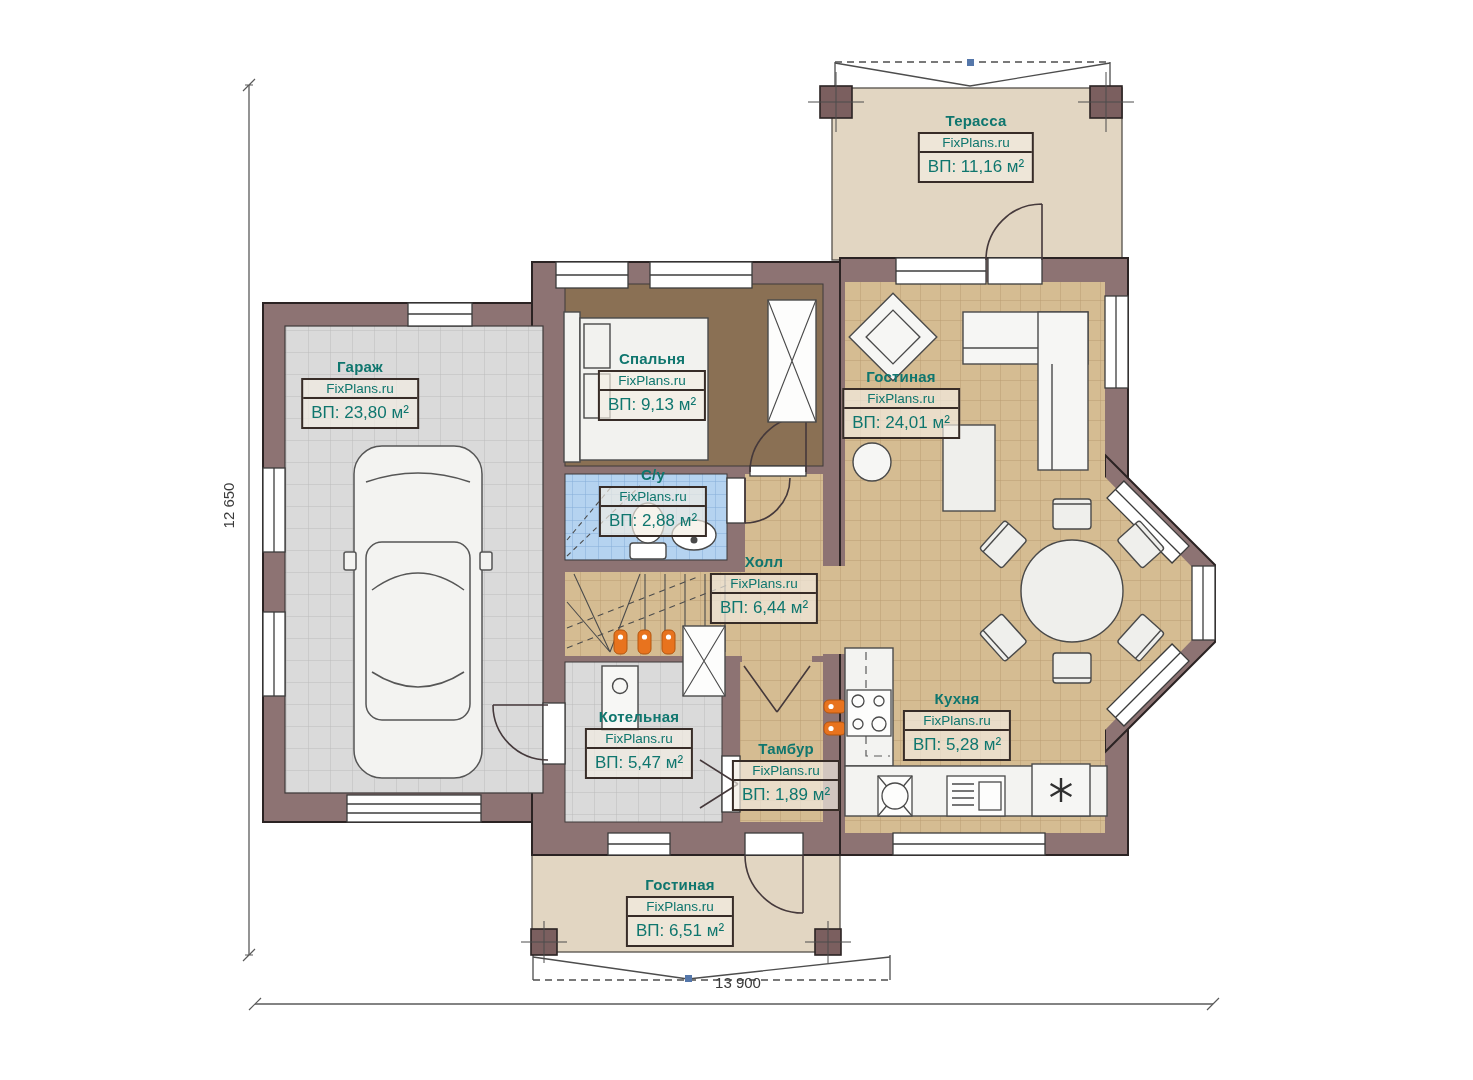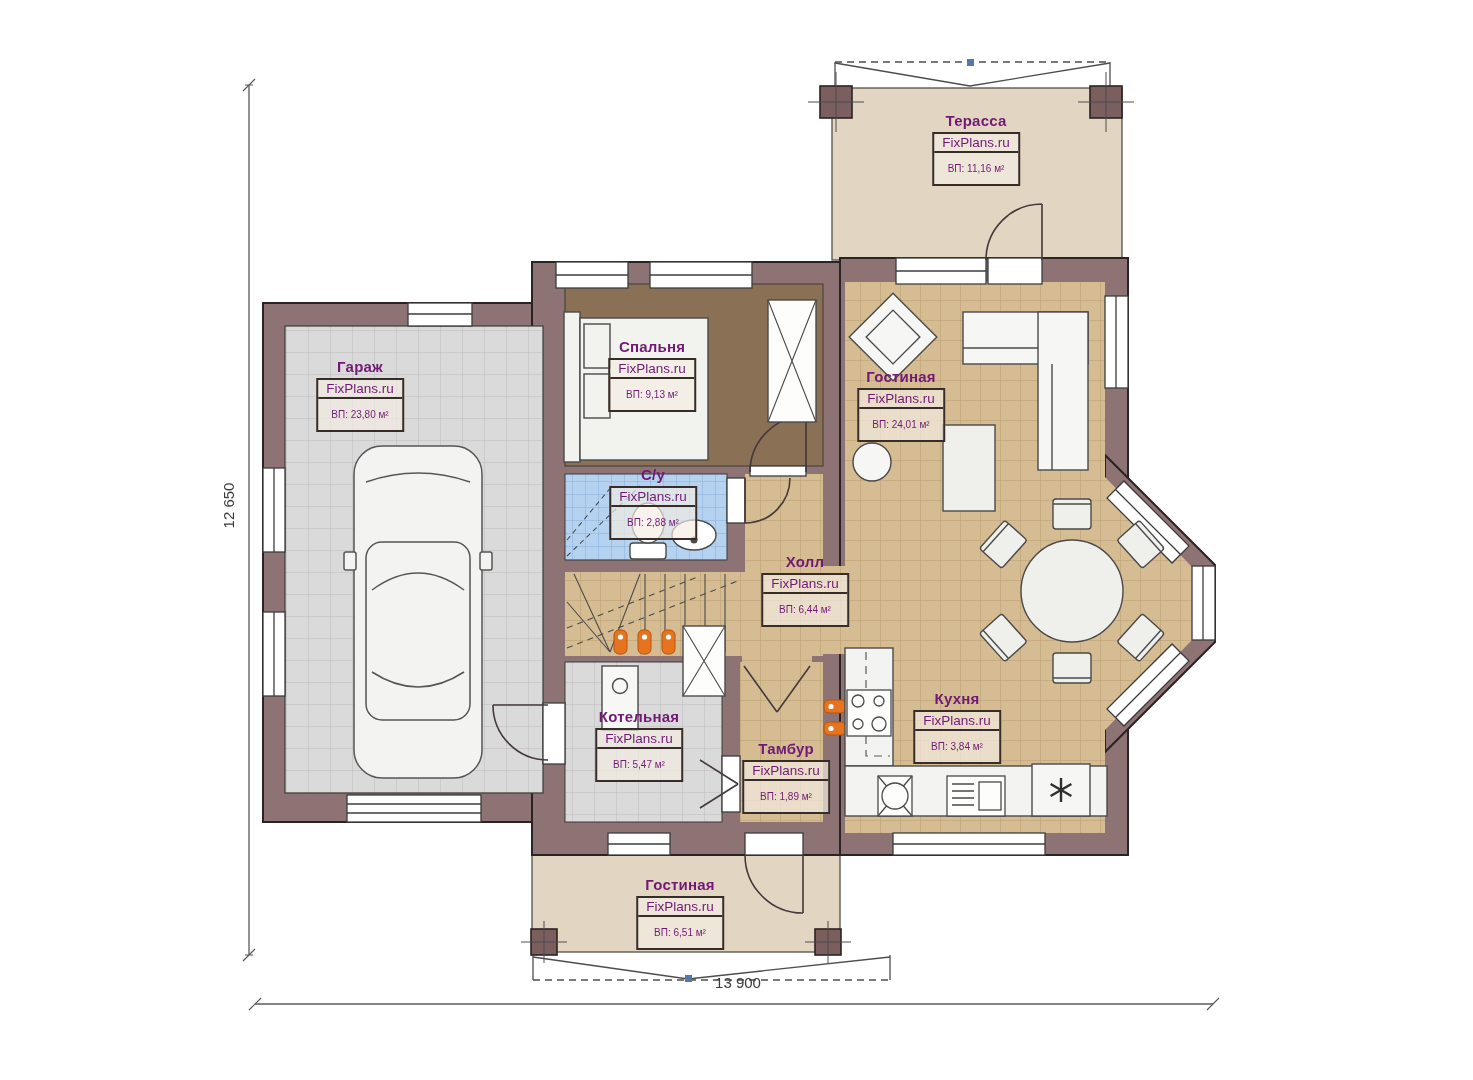--- a/index.html
+++ b/index.html
@@ -1,23 +1,23 @@
 <!DOCTYPE html>
 <html><head>
 <meta charset="utf-8">
 <style>
   html,body{margin:0;padding:0;background:#fff;}
   .stage{position:relative;width:1473px;height:1080px;background:#ffffff;
          font-family:"Liberation Sans",sans-serif;overflow:hidden;}
   .stage svg{position:absolute;left:0;top:0;}
-  .rlabel{position:absolute;transform:translateX(-50%);text-align:center;color:#701a75;z-index:5;}
+  .rlabel{position:absolute;transform:translateX(-50%);text-align:center;color:#0f766e;z-index:5;}
   .rname{font-weight:bold;font-size:15px;letter-spacing:.2px;white-space:nowrap;}
   .rbox{display:inline-block;margin-top:3px;border:2px solid #372c27;background:rgba(243,237,227,.68);text-align:center;}
   .rbox .wm{padding:1px 8px;border-bottom:2px solid #372c27;font-size:13.5px;white-space:nowrap;}
-  .rbox .ar{padding:10px 8px;font-size:10px;white-space:nowrap;}
+  .rbox .ar{padding:4px 8px;font-size:17px;white-space:nowrap;}
   .dim{position:absolute;font-size:15px;color:#3a3a3a;z-index:4;white-space:nowrap;}
   #dimv{left:183px;top:497px;width:90px;text-align:center;transform:rotate(-90deg);}
   #dimh{left:738px;top:974px;transform:translateX(-50%);}
 </style>
 </head>
 <body>
 
 <div class="stage">
 
 <svg width="1473" height="1080" viewBox="0 0 1473 1080">
@@ -310,21 +310,21 @@
 </div>
 
 <div class="rlabel" style="left:360px;top:358px">
   <div class="rname">Гараж</div>
   <div class="rbox">
     <div class="wm">FixPlans.ru</div>
     <div class="ar">ВП: 23,80 м²</div>
   </div>
 </div>
 
-<div class="rlabel" style="left:652px;top:338px">
+<div class="rlabel" style="left:652px;top:350px">
   <div class="rname">Спальня</div>
   <div class="rbox">
     <div class="wm">FixPlans.ru</div>
     <div class="ar">ВП: 9,13 м²</div>
   </div>
 </div>
 
 <div class="rlabel" style="left:901px;top:368px">
   <div class="rname">Гостиная</div>
   <div class="rbox">
@@ -334,21 +334,21 @@
 </div>
 
 <div class="rlabel" style="left:653px;top:466px">
   <div class="rname">С/у</div>
   <div class="rbox">
     <div class="wm">FixPlans.ru</div>
     <div class="ar">ВП: 2,88 м²</div>
   </div>
 </div>
 
-<div class="rlabel" style="left:805px;top:553px">
+<div class="rlabel" style="left:764px;top:553px">
   <div class="rname">Холл</div>
   <div class="rbox">
     <div class="wm">FixPlans.ru</div>
     <div class="ar">ВП: 6,44 м²</div>
   </div>
 </div>
 
 <div class="rlabel" style="left:639px;top:708px">
   <div class="rname">Котельная</div>
   <div class="rbox">
@@ -362,21 +362,21 @@
   <div class="rbox">
     <div class="wm">FixPlans.ru</div>
     <div class="ar">ВП: 1,89 м²</div>
   </div>
 </div>
 
 <div class="rlabel" style="left:957px;top:690px">
   <div class="rname">Кухня</div>
   <div class="rbox">
     <div class="wm">FixPlans.ru</div>
-    <div class="ar">ВП: 3,84 м²</div>
+    <div class="ar">ВП: 5,28 м²</div>
   </div>
 </div>
 
 <div class="rlabel" style="left:680px;top:876px">
   <div class="rname">Гостиная</div>
   <div class="rbox">
     <div class="wm">FixPlans.ru</div>
     <div class="ar">ВП: 6,51 м²</div>
   </div>
 </div>

